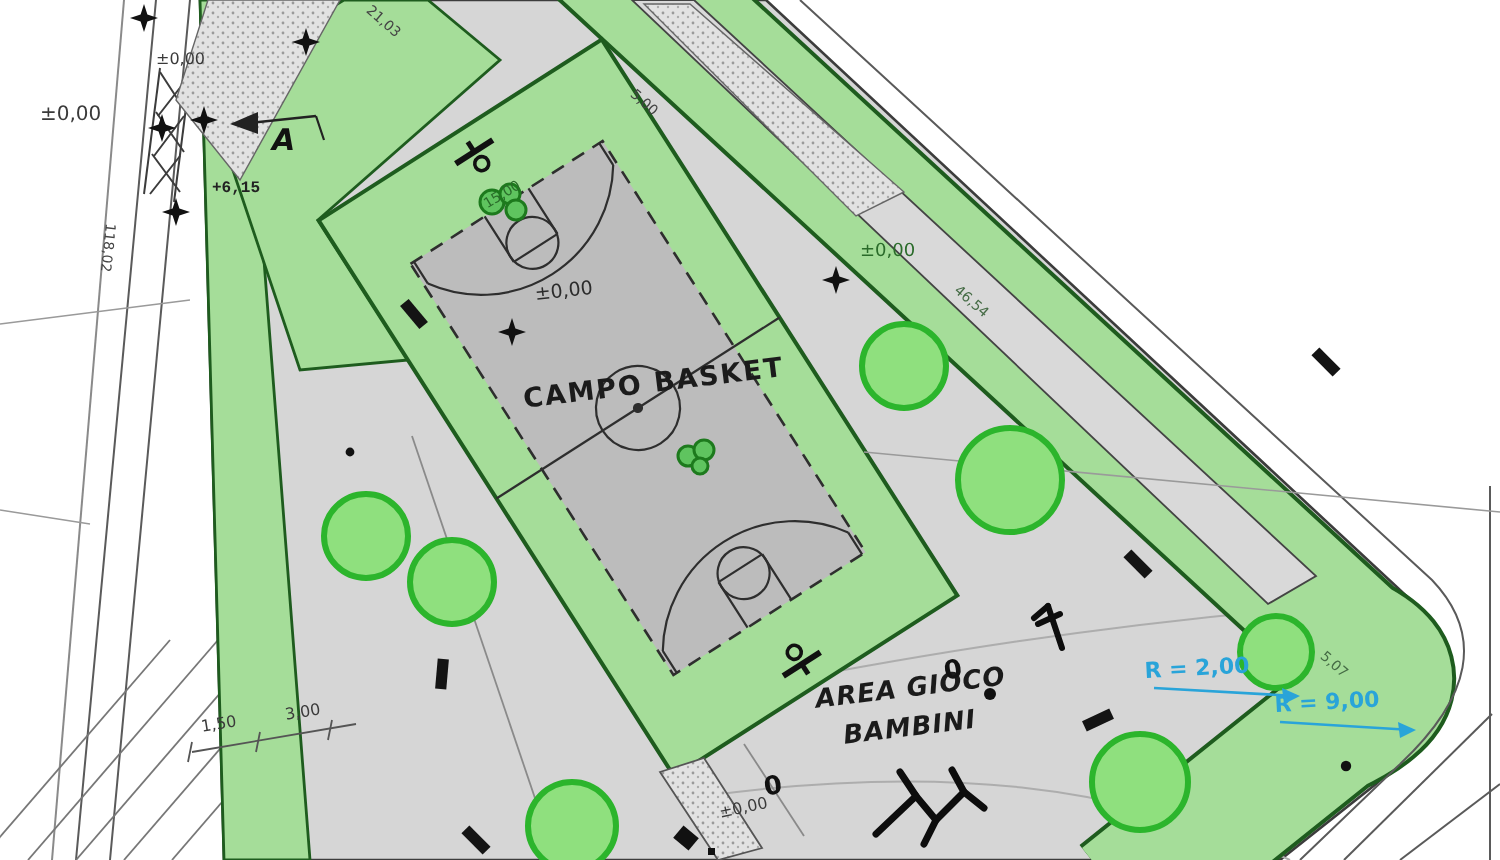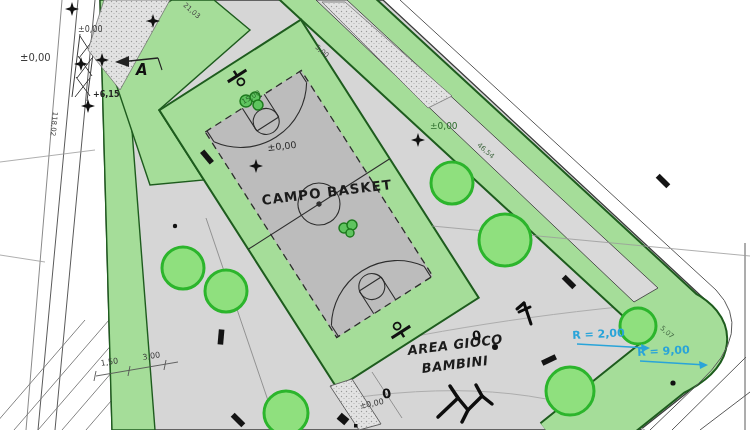--- a/index.html
+++ b/index.html
@@ -192,21 +192,21 @@
   <span class="lbl b" style="left:261px;top:194px;font-size:13.5px;letter-spacing:1px;color:#1b1b1b;transform:rotate(-7deg);">CAMPO BASKET</span>
   <span class="lbl b i" style="left:407px;top:344px;font-size:13px;letter-spacing:.5px;color:#1b1b1b;transform:rotate(-7deg);">AREA GIOCO</span>
   <span class="lbl b i" style="left:421px;top:362px;font-size:13px;letter-spacing:.5px;color:#1b1b1b;transform:rotate(-7deg);">BAMBINI</span>
   <span class="lbl b i" style="left:136px;top:63px;font-size:15px;color:#111;">A</span>
 
   <span class="lbl" style="left:20px;top:53px;font-size:10px;">±0,00</span>
   <span class="lbl" style="left:78px;top:26px;font-size:8px;">±0,00</span>
   <span class="lbl" style="left:267px;top:143px;font-size:9.5px;transform:rotate(-6deg);color:#2b2b2b;">±0,00</span>
   <span class="lbl grn" style="left:430px;top:122px;font-size:9px;">±0,00</span>
   <span class="lbl" style="left:359px;top:403px;font-size:8px;transform:rotate(-12deg);">±0,00</span>
-  <span class="lbl b" style="left:93px;top:91px;font-size:8px;color:#222;">+6,15</span>
+  <span class="lbl b" style="left:106px;top:91px;font-size:8px;color:#222;font-family:Liberation Mono, monospace;">+6,15</span>
 
   <span class="lbl b blue" style="left:572px;top:330px;font-size:11px;transform:rotate(-3deg);">R = 2,00</span>
   <span class="lbl b blue" style="left:637px;top:347px;font-size:11px;transform:rotate(-3deg);">R = 9,00</span>
 
   <span class="lbl" style="left:186px;top:2px;font-size:7px;transform:rotate(41deg);color:#444;">21,03</span>
   <span class="lbl" style="left:58px;top:112px;font-size:7px;transform:rotate(96deg);color:#444;">118,02</span>
   <span class="lbl dkgrn" style="left:480px;top:142px;font-size:7px;transform:rotate(41deg);">46,54</span>
   <span class="lbl" style="left:100px;top:360px;font-size:8px;transform:rotate(-9deg);">1,50</span>
   <span class="lbl" style="left:142px;top:354px;font-size:8px;transform:rotate(-9deg);">3,00</span>
   <span class="lbl grn" style="left:241px;top:100px;font-size:7px;transform:rotate(-31deg);">15,00</span>

